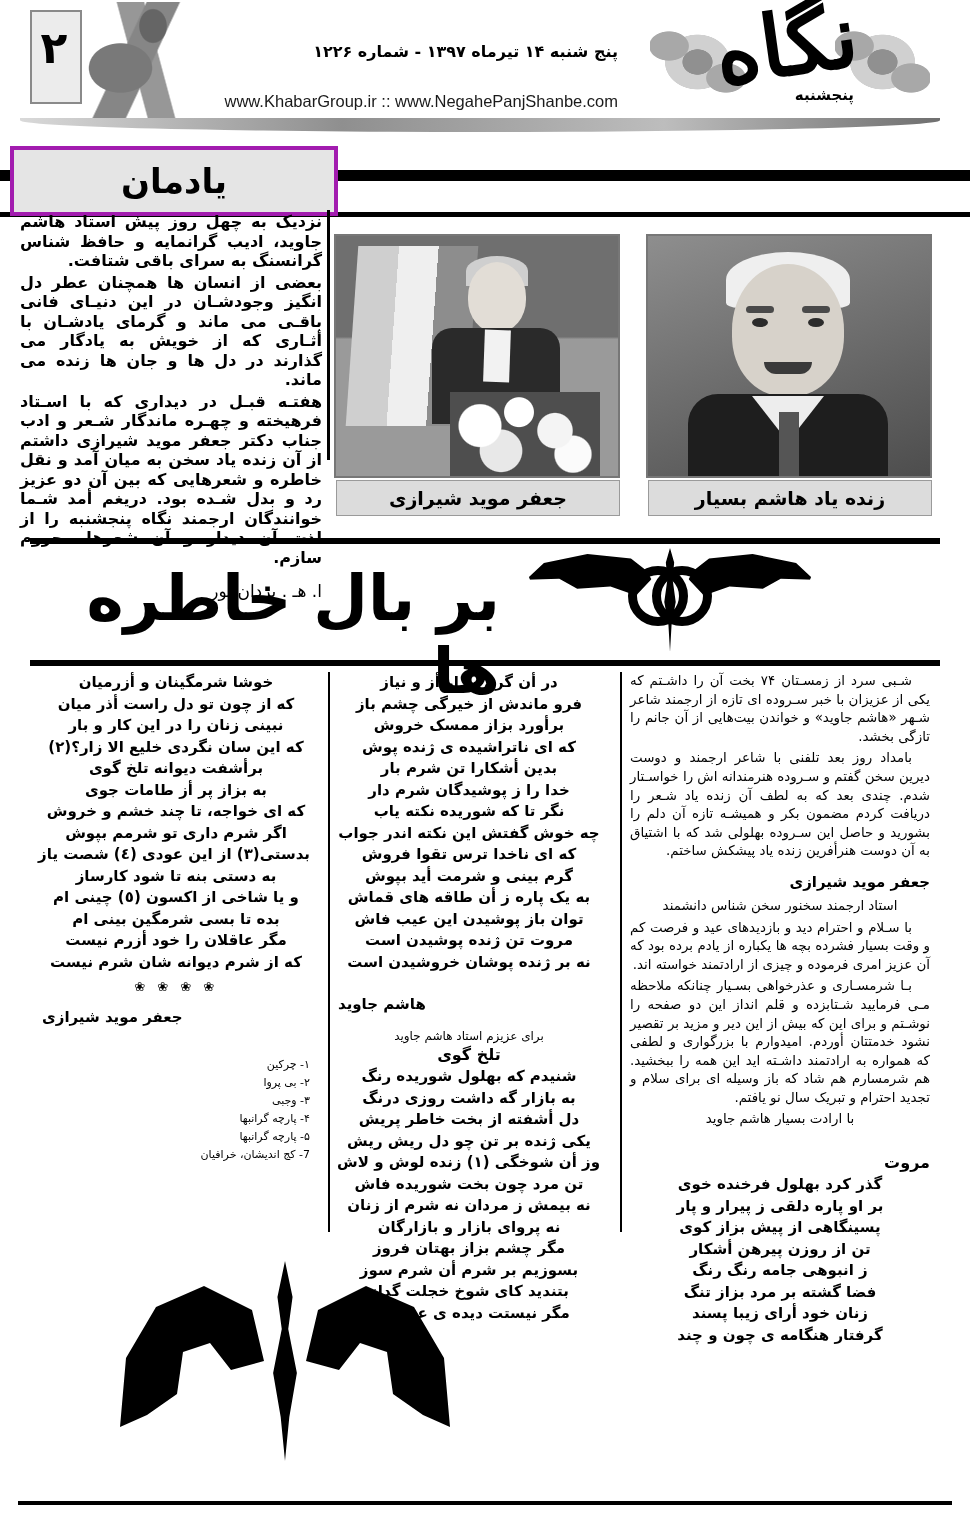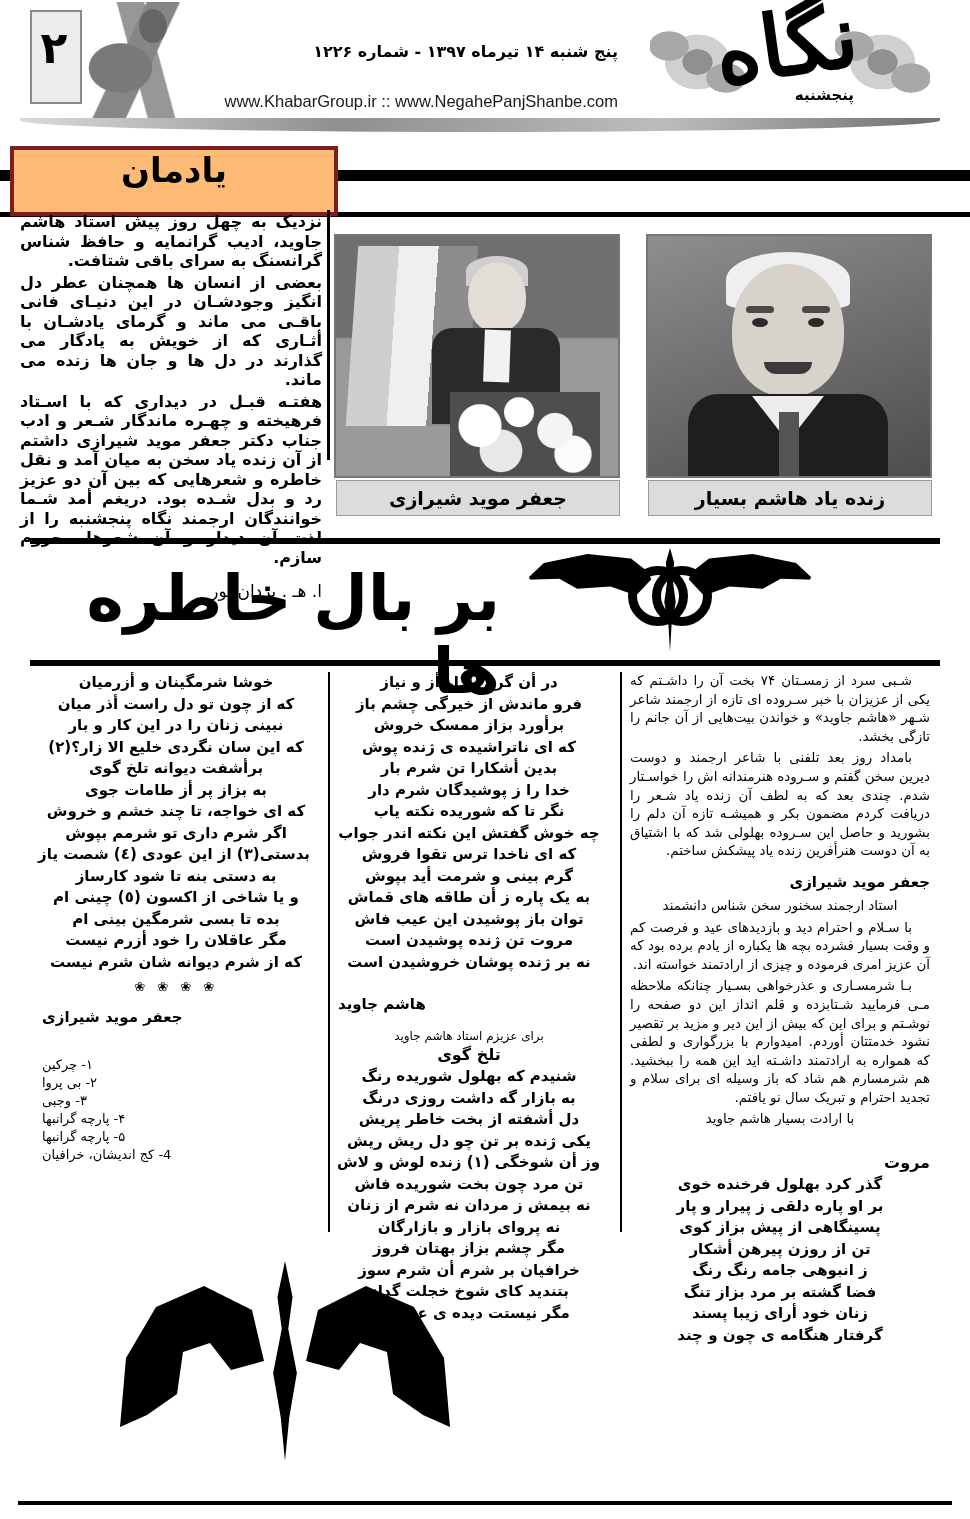--- a/index.html
+++ b/index.html
@@ -46,21 +46,21 @@
     font-size:44px;font-weight:bold;font-family:"DejaVu Sans",sans-serif;}
   .swoosh{position:absolute;left:20px;right:30px;top:118px;height:14px;
     background:linear-gradient(90deg,#d9d9d9,#8f8f8f 35%,#bdbdbd 70%,#6f6f6f);
     border-radius:0 0 60% 60%/0 0 100% 100%;}
 
   
   .sect-wrap{position:relative;height:70px;margin-top:6px;}
   .sect-rule-l{position:absolute;right:0;left:0;top:24px;height:11px;background:#000;}
   .sect-rule-b{position:absolute;right:0;left:0;top:66px;height:5px;background:#000;}
   .sect-box{position:absolute;left:10px;top:0px;width:320px;height:62px;
-    background:#fdba74;border:4px solid #7f1d1d;display:flex;align-items:flex-start;
+    background:#e5e5e5;border:4px solid #a21caf;display:flex;align-items:center;
     justify-content:center;}
   .sect-box span{font-size:34px;font-weight:bold;letter-spacing:1px;}
 
   
   .photos{position:relative;margin-top:18px;height:290px;}
   .photo{position:absolute;top:0;border:2px solid #777;background:#dcdcdc;}
   .ph1{right:350px;width:282px;height:240px;}
   .ph2{right:38px;width:282px;height:240px;}
   .ph-img{width:100%;height:100%;position:relative;overflow:hidden;
     background:#bfbfbf;}
@@ -149,21 +149,21 @@
     text-align:justify;text-indent:18px;letter-spacing:-.1px;}
   .bodytext p.noind{text-indent:0;}
   .byline{margin:12px 0 6px 0;font-size:15px;font-weight:bold;text-align:right;}
   .byline.c{text-align:left;}
   .ded{font-size:12px;margin:16px 0 2px 0;text-align:center;}
   .poem-title{font-size:16px;font-weight:bold;margin:2px 0 2px 0;text-align:center;}
   .poem-title.r{text-align:right;}
   .poem{font-size:15px;line-height:21.5px;font-weight:bold;text-align:center;}
   .poem div{white-space:nowrap;}
   .stars{text-align:center;font-size:13px;letter-spacing:4px;margin:6px 0 8px 0;}
-  .notes{margin-top:30px;font-size:13px;line-height:18px;text-align:left;}
+  .notes{margin-top:30px;font-size:11px;line-height:18px;text-align:right;}
   .notes div{white-space:nowrap;}
 
   
   .foot-orn{position:absolute;left:120px;bottom:58px;width:330px;height:210px;}
   .fo-stem{position:absolute;left:50%;bottom:0;transform:translateX(-50%);
     width:54px;height:200px;background:#000;
     clip-path:polygon(50% 0,64% 18%,56% 34%,72% 56%,58% 78%,50% 100%,42% 78%,28% 56%,44% 34%,36% 18%);}
   .fo-wing{position:absolute;bottom:34px;width:150px;height:150px;background:#000;}
   .fo-wing.r{right:0;clip-path:polygon(100% 100%,96% 54%,76% 20%,44% 6%,12% 22%,4% 56%,26% 62%,40% 44%,58% 50%,62% 78%,82% 92%);}
   .fo-wing.l{left:0;clip-path:polygon(0 100%,4% 54%,24% 20%,56% 6%,88% 22%,96% 56%,74% 62%,60% 44%,42% 50%,38% 78%,18% 92%);}
@@ -305,21 +305,21 @@
       <div class="poem">
         <div>شنیدم که بهلول شوریده رنگ</div>
         <div>به بازار گه داشت روزی درنگ</div>
         <div>دل أشفته از بخت خاطر پریش</div>
         <div>یکی ژنده بر تن چو دل ریش ریش</div>
         <div>وز أن شوخگی (۱) زنده لوش و لاش</div>
         <div>تن مرد چون بخت شوریده فاش</div>
         <div>نه بیمش ز مردان نه شرم از زنان</div>
         <div>نه پروای بازار و بازارگان</div>
         <div>مگر چشم بزاز بهتان فروز</div>
-        <div>خرافیان بر شرم أن شرم سوز</div>
+        <div>بسوزیم بر شرم أن شرم سوز</div>
         <div>بتندید کای شوخ خجلت گداز</div>
         <div>مگر نیستت دیده ی عقل باز</div>
       </div>
     </div>
 
     <div class="col col-l">
       <div class="poem">
         <div>خوشا شرمگینان و أزرمیان</div>
         <div>که از چون تو دل راست أذر میان</div>
         <div>نبینی زنان را در این کار و بار</div>
@@ -336,21 +336,21 @@
         <div>که از شرم دیوانه شان شرم نیست</div>
       </div>
       <div class="stars">❀ ❀ ❀ ❀</div>
       <div class="byline c" style="margin-top:14px">جعفر موید شیرازی</div>
       <div class="notes">
         <div>۱- چرکین</div>
         <div>۲- بی پروا</div>
         <div>۳- وجبی</div>
         <div>۴- پارچه گرانبها</div>
         <div>۵- پارچه گرانبها</div>
-        <div>4- کج اندیشان، خرافیان</div>
+        <div>7- کج اندیشان، خرافیان</div>
       </div>
     </div>
   </div>
 
   <div class="foot-orn">
     <div class="fo-wing r"></div>
       <div class="fo-wing l"></div>
     <div class="fo-ball r"></div>
       <div class="fo-ball l"></div>
     <div class="fo-stem"></div>

